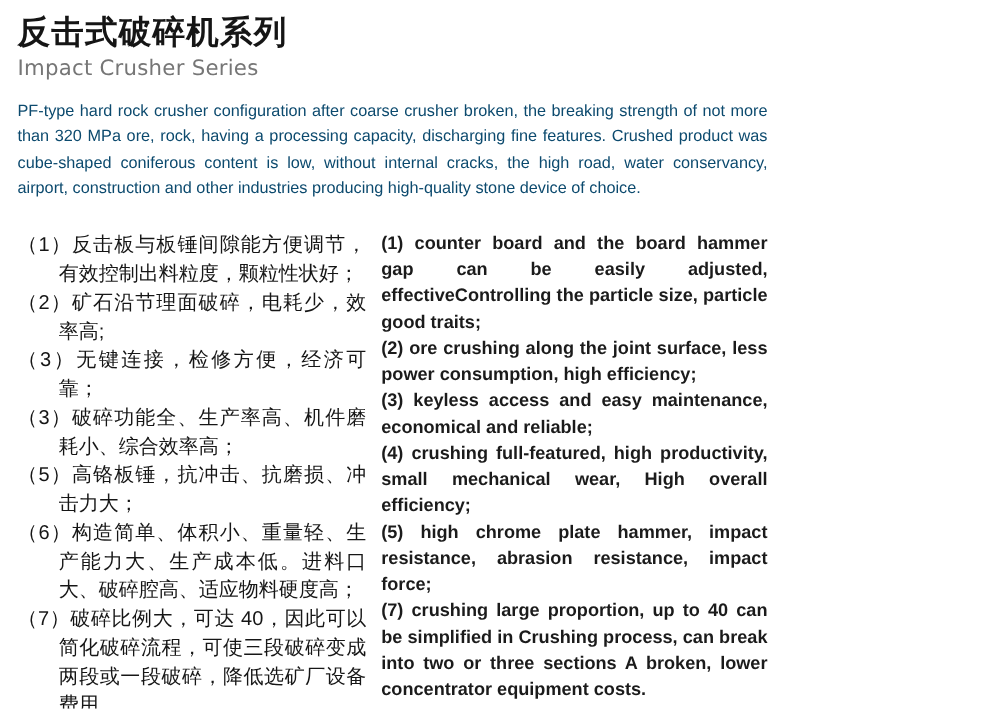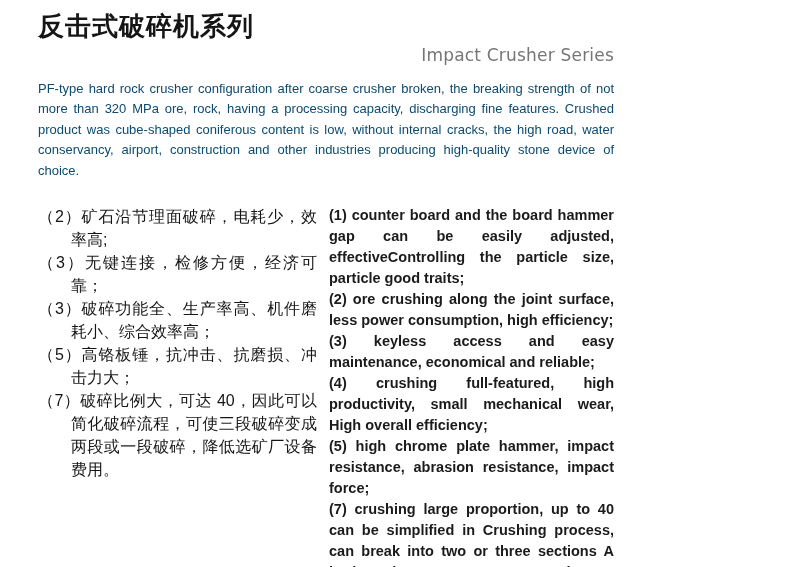--- a/index.html
+++ b/index.html
@@ -4,40 +4,39 @@
 <style>
   * { margin: 0; padding: 0; box-sizing: border-box; }
   html, body { background: #ffffff; }
   .page {
     position: relative;
     width: 636px;
     height: 567px;
     background: #ffffff;
     color: #1b1b1b;
     font-family: "Liberation Sans", sans-serif;
-    padding: 12px 22px 0 38px;
+    padding: 12px 22px 0 14px;
     overflow: hidden;
   }
   .header { margin-bottom: 14px; }
   .page-title {
     font-family: "DejaVu Sans", "Liberation Sans", sans-serif;
     font-size: 26px;
     font-weight: 700;
     color: #151515;
     letter-spacing: 1px;
     line-height: 1.15;
   }
   .page-subtitle {
     font-family: "DejaVu Sans", "Liberation Sans", sans-serif;
     font-size: 17px;
     font-weight: 400;
     color: #767676;
     margin-top: 3px;
     letter-spacing: 0.2px;
-    text-align: right;
   }
   .intro-zh {
     font-size: 16.5px;
     line-height: 23px;
     text-align: justify;
     text-indent: 28px;
     color: #161616;
     margin-top: 15px;
   }
   .intro-en {
@@ -81,24 +80,26 @@
     <h1 class="page-title">反击式破碎机系列</h1>
     <div class="page-subtitle">Impact Crusher Series</div>
   </div>
 
 
   <p class="intro-en">PF-type hard rock crusher configuration after coarse crusher broken, the breaking strength of not more than 320 MPa ore, rock, having a processing capacity, discharging fine features. Crushed product was cube-shaped coniferous content is low, without internal cracks, the high road, water conservancy, airport, construction and other industries producing high-quality stone device of choice.</p>
 
   <div class="columns">
 
     <div class="col-zh">
+      <div class="feature-zh">（1）反击板与板锤间隙能方便调节，有效控制出料粒度，颗粒性状好；</div>
       <div class="feature-zh">（2）矿石沿节理面破碎，电耗少，效率高;</div>
       <div class="feature-zh">（3）无键连接，检修方便，经济可靠；</div>
       <div class="feature-zh">（3）破碎功能全、生产率高、机件磨耗小、综合效率高；</div>
       <div class="feature-zh">（5）高铬板锤，抗冲击、抗磨损、冲击力大；</div>
+      <div class="feature-zh">（6）构造简单、体积小、重量轻、生产能力大、生产成本低。进料口大、破碎腔高、适应物料硬度高；</div>
       <div class="feature-zh">（7）破碎比例大，可达 40，因此可以简化破碎流程，可使三段破碎变成两段或一段破碎，降低选矿厂设备费用。</div>
     </div>
 
     <div class="col-en">
       <div class="feature-en">(1) counter board and the board hammer gap can be easily adjusted, effectiveControlling the particle size, particle good traits;</div>
       <div class="feature-en">(2) ore crushing along the joint surface, less power consumption, high efficiency;</div>
       <div class="feature-en">(3) keyless access and easy maintenance, economical and reliable;</div>
       <div class="feature-en">(4) crushing full-featured, high productivity, small mechanical wear, High overall efficiency;</div>
       <div class="feature-en">(5) high chrome plate hammer, impact resistance, abrasion resistance, impact force;</div>
       <div class="feature-en">(7) crushing large proportion, up to 40 can be simplified in Crushing process, can break into two or three sections A broken, lower concentrator equipment costs.</div>

